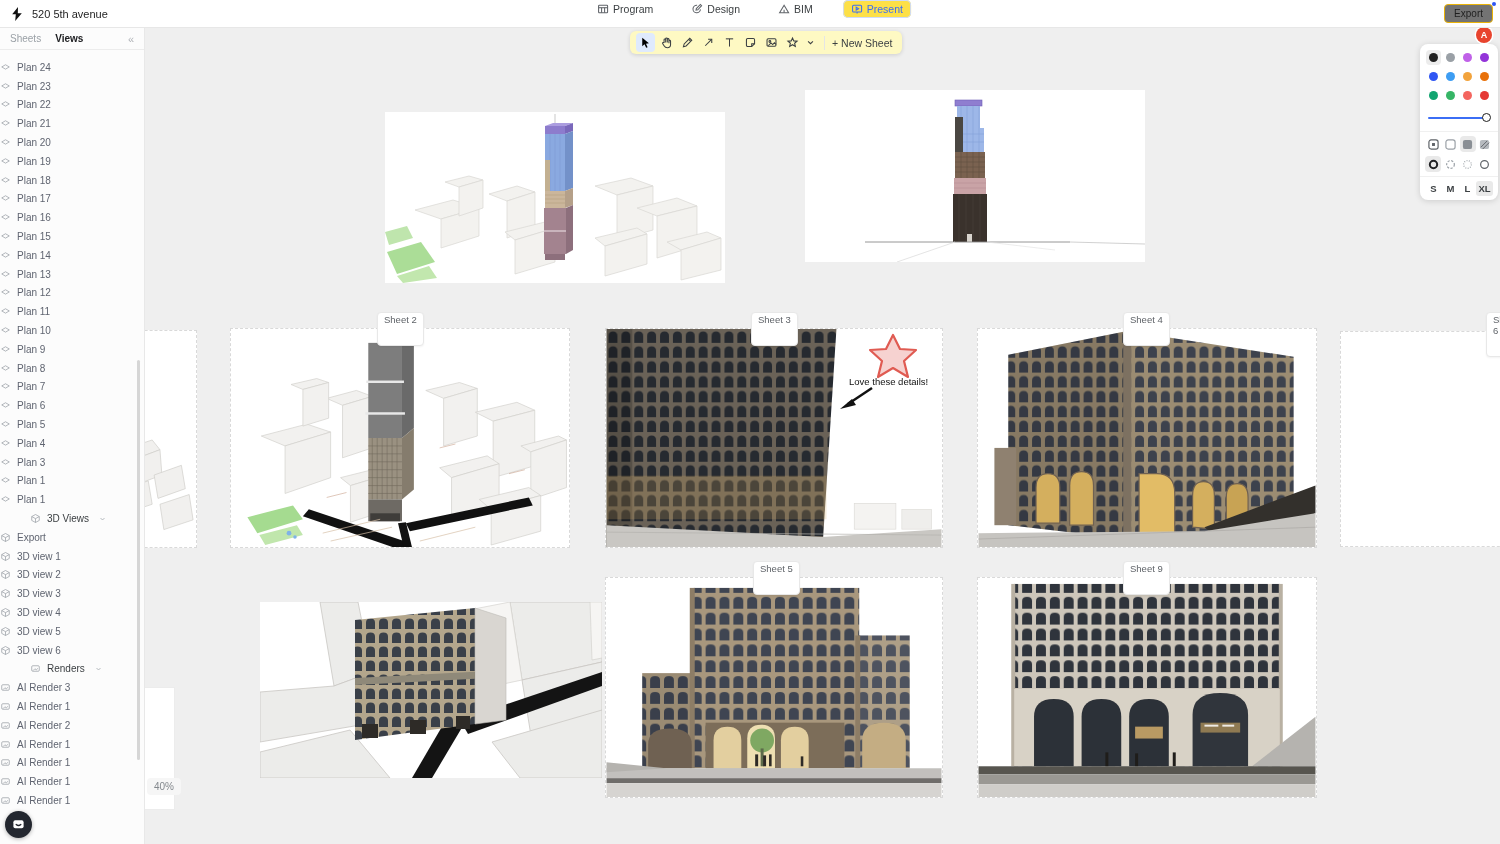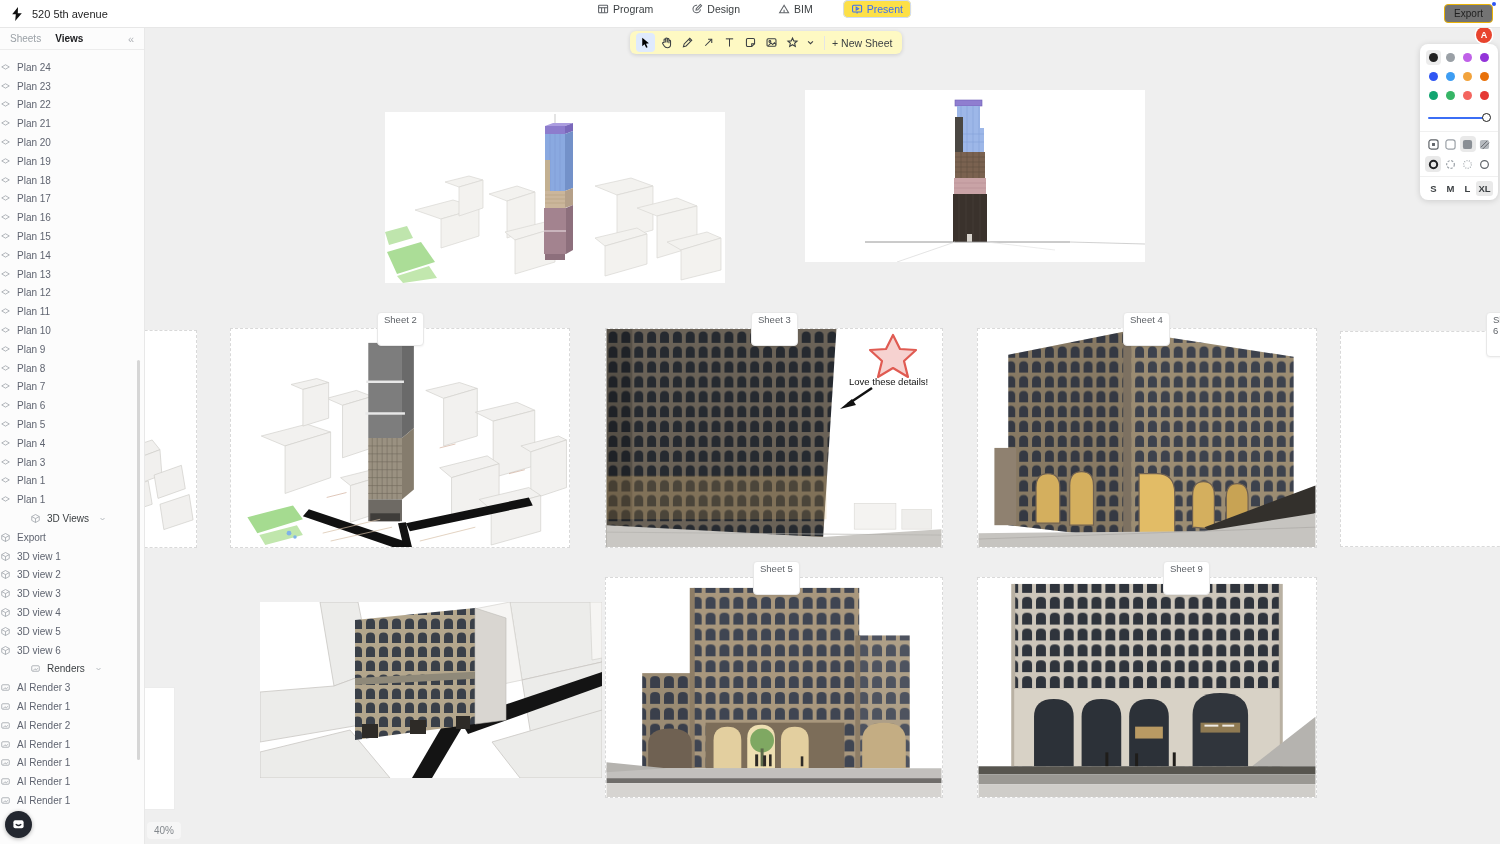--- a/index.html
+++ b/index.html
@@ -83,21 +83,21 @@
 
   
   .canvas { position:absolute; left:145px; top:28px; right:0; bottom:0; }
   .sheet { position:absolute; background:#fff; border:1px dashed #d9d9d9; }
   .sheet.noborder { border:none; }
   .sheet svg { display:block; width:100%; height:100%; }
   .sheet-label { position:absolute; background:#fff; border:1px solid #e8e8e8; border-radius:4px;
     padding:1px 6px 20px; font-size:9.5px; color:#5f6368; box-shadow:0 1px 2px rgba(0,0,0,.05);
     cursor:pointer; z-index:5; }
   .anno-text { position:absolute; font-size:9.5px; color:#111; white-space:nowrap; }
-  .zoom-badge { position:absolute; left:147px; top:822px; padding:3px 7px; background:#f6f6f6;
+  .zoom-badge { position:absolute; left:147px; top:778px; padding:3px 7px; background:#f6f6f6;
     border-radius:4px; font-size:10px; color:#83888d; z-index:25; }
   .chat-btn { position:absolute; left:5px; top:811px; width:27px; height:27px; border-radius:50%;
     background:#23272f; display:flex; align-items:center; justify-content:center; z-index:45;
     cursor:pointer; box-shadow:0 1px 4px rgba(0,0,0,.3); }
 </style>
 </head>
 <body>
 
 <div class="canvas">
 
@@ -409,21 +409,21 @@
         <rect x="164" y="178" width="2.6" height="12"></rect>
           <rect x="196" y="180" width="2.6" height="10"></rect>
       </g>
       <rect x="0" y="192" width="338" height="10" fill="#c2c0bd"></rect>
       <rect x="0" y="202" width="338" height="5" fill="#6f6d6a"></rect>
       <rect x="0" y="207" width="338" height="14" fill="#d6d4d1"></rect>
       <polygon points="0,186 60,192 0,196" fill="#b5b3af"></polygon>
     </svg>
   </div>
 
-  <div class="sheet-label" style="left:978px; top:533px;margin-left:40px;">Sheet 9</div>
+  <div class="sheet-label" style="left:978px; top:533px;">Sheet 9</div>
   <div class="sheet" style="left:832px; top:549px; width:340px; height:221px;">
     <svg viewBox="0 0 340 221">
       <defs>
         <pattern id="p9" width="14" height="16" patternUnits="userSpaceOnUse">
           <rect width="14" height="16" fill="#cdc6ba"></rect>
           <path d="M2,15 V7 Q2,3 7,3 Q12,3 12,7 V15 Z" fill="#2f343c"></path>
         </pattern>
       </defs>
       <rect width="340" height="221" fill="#ffffff"></rect>
       <rect x="36" y="6" width="268" height="184" fill="url(#p9)"></rect>

